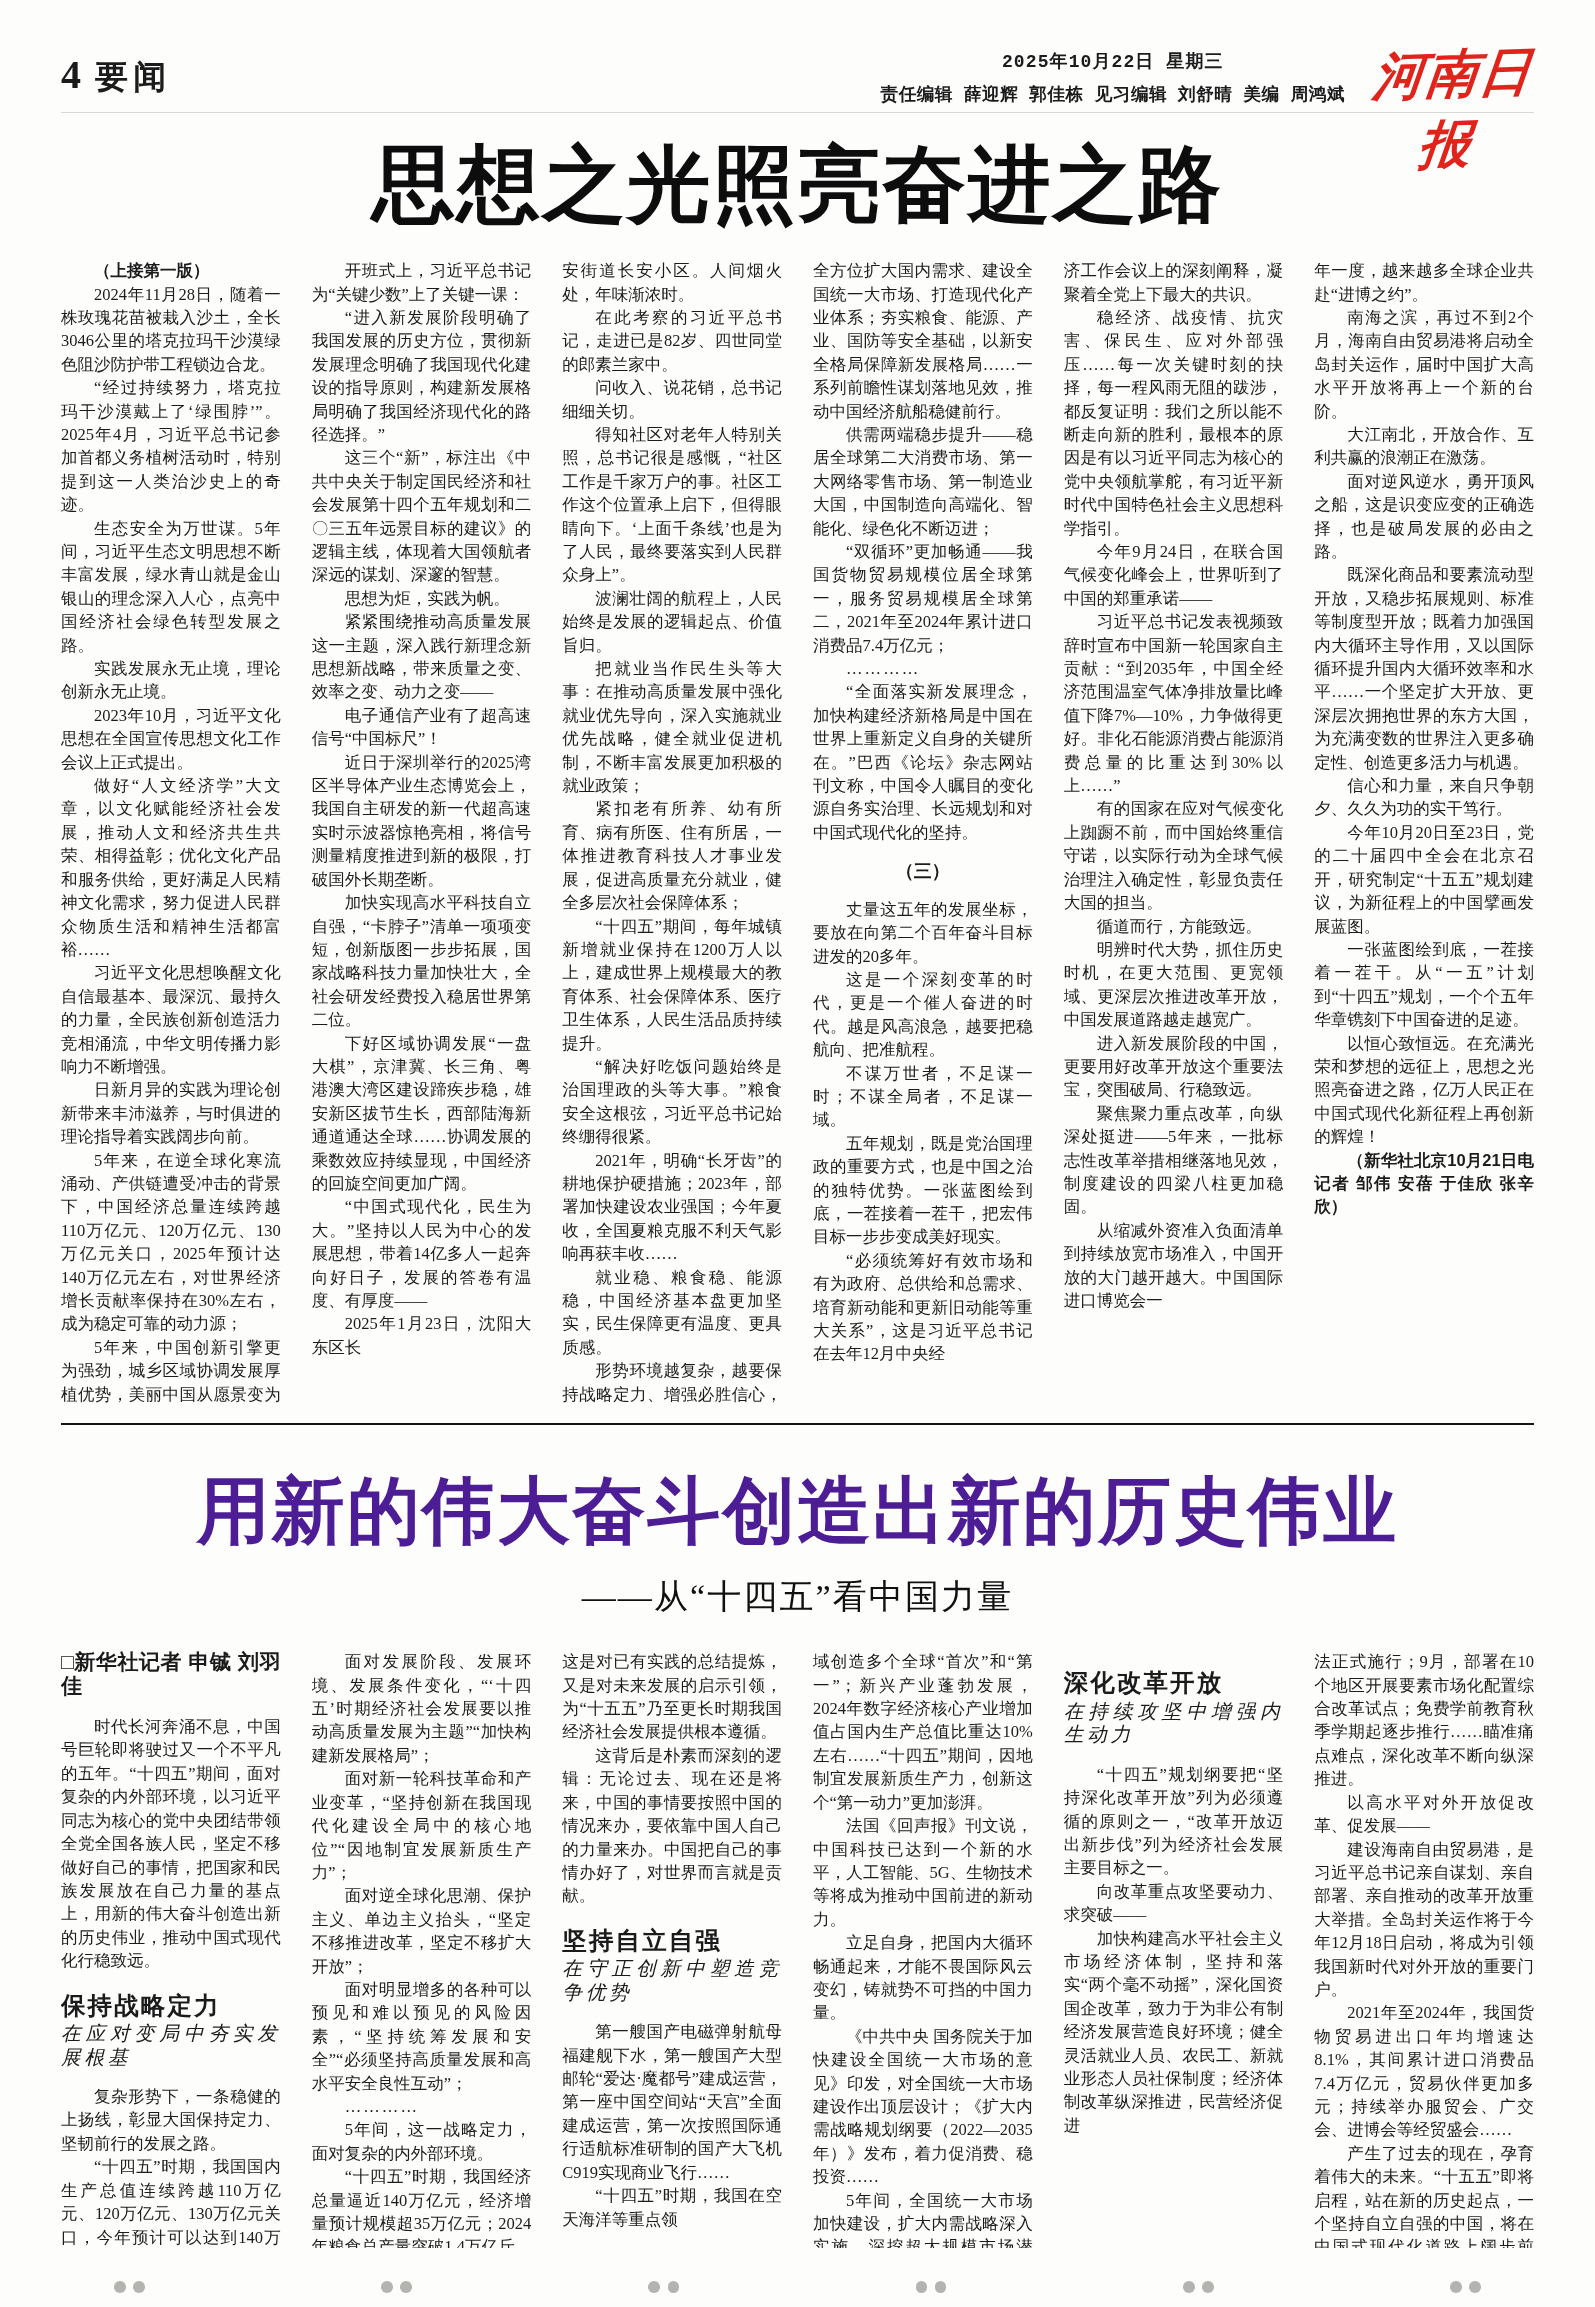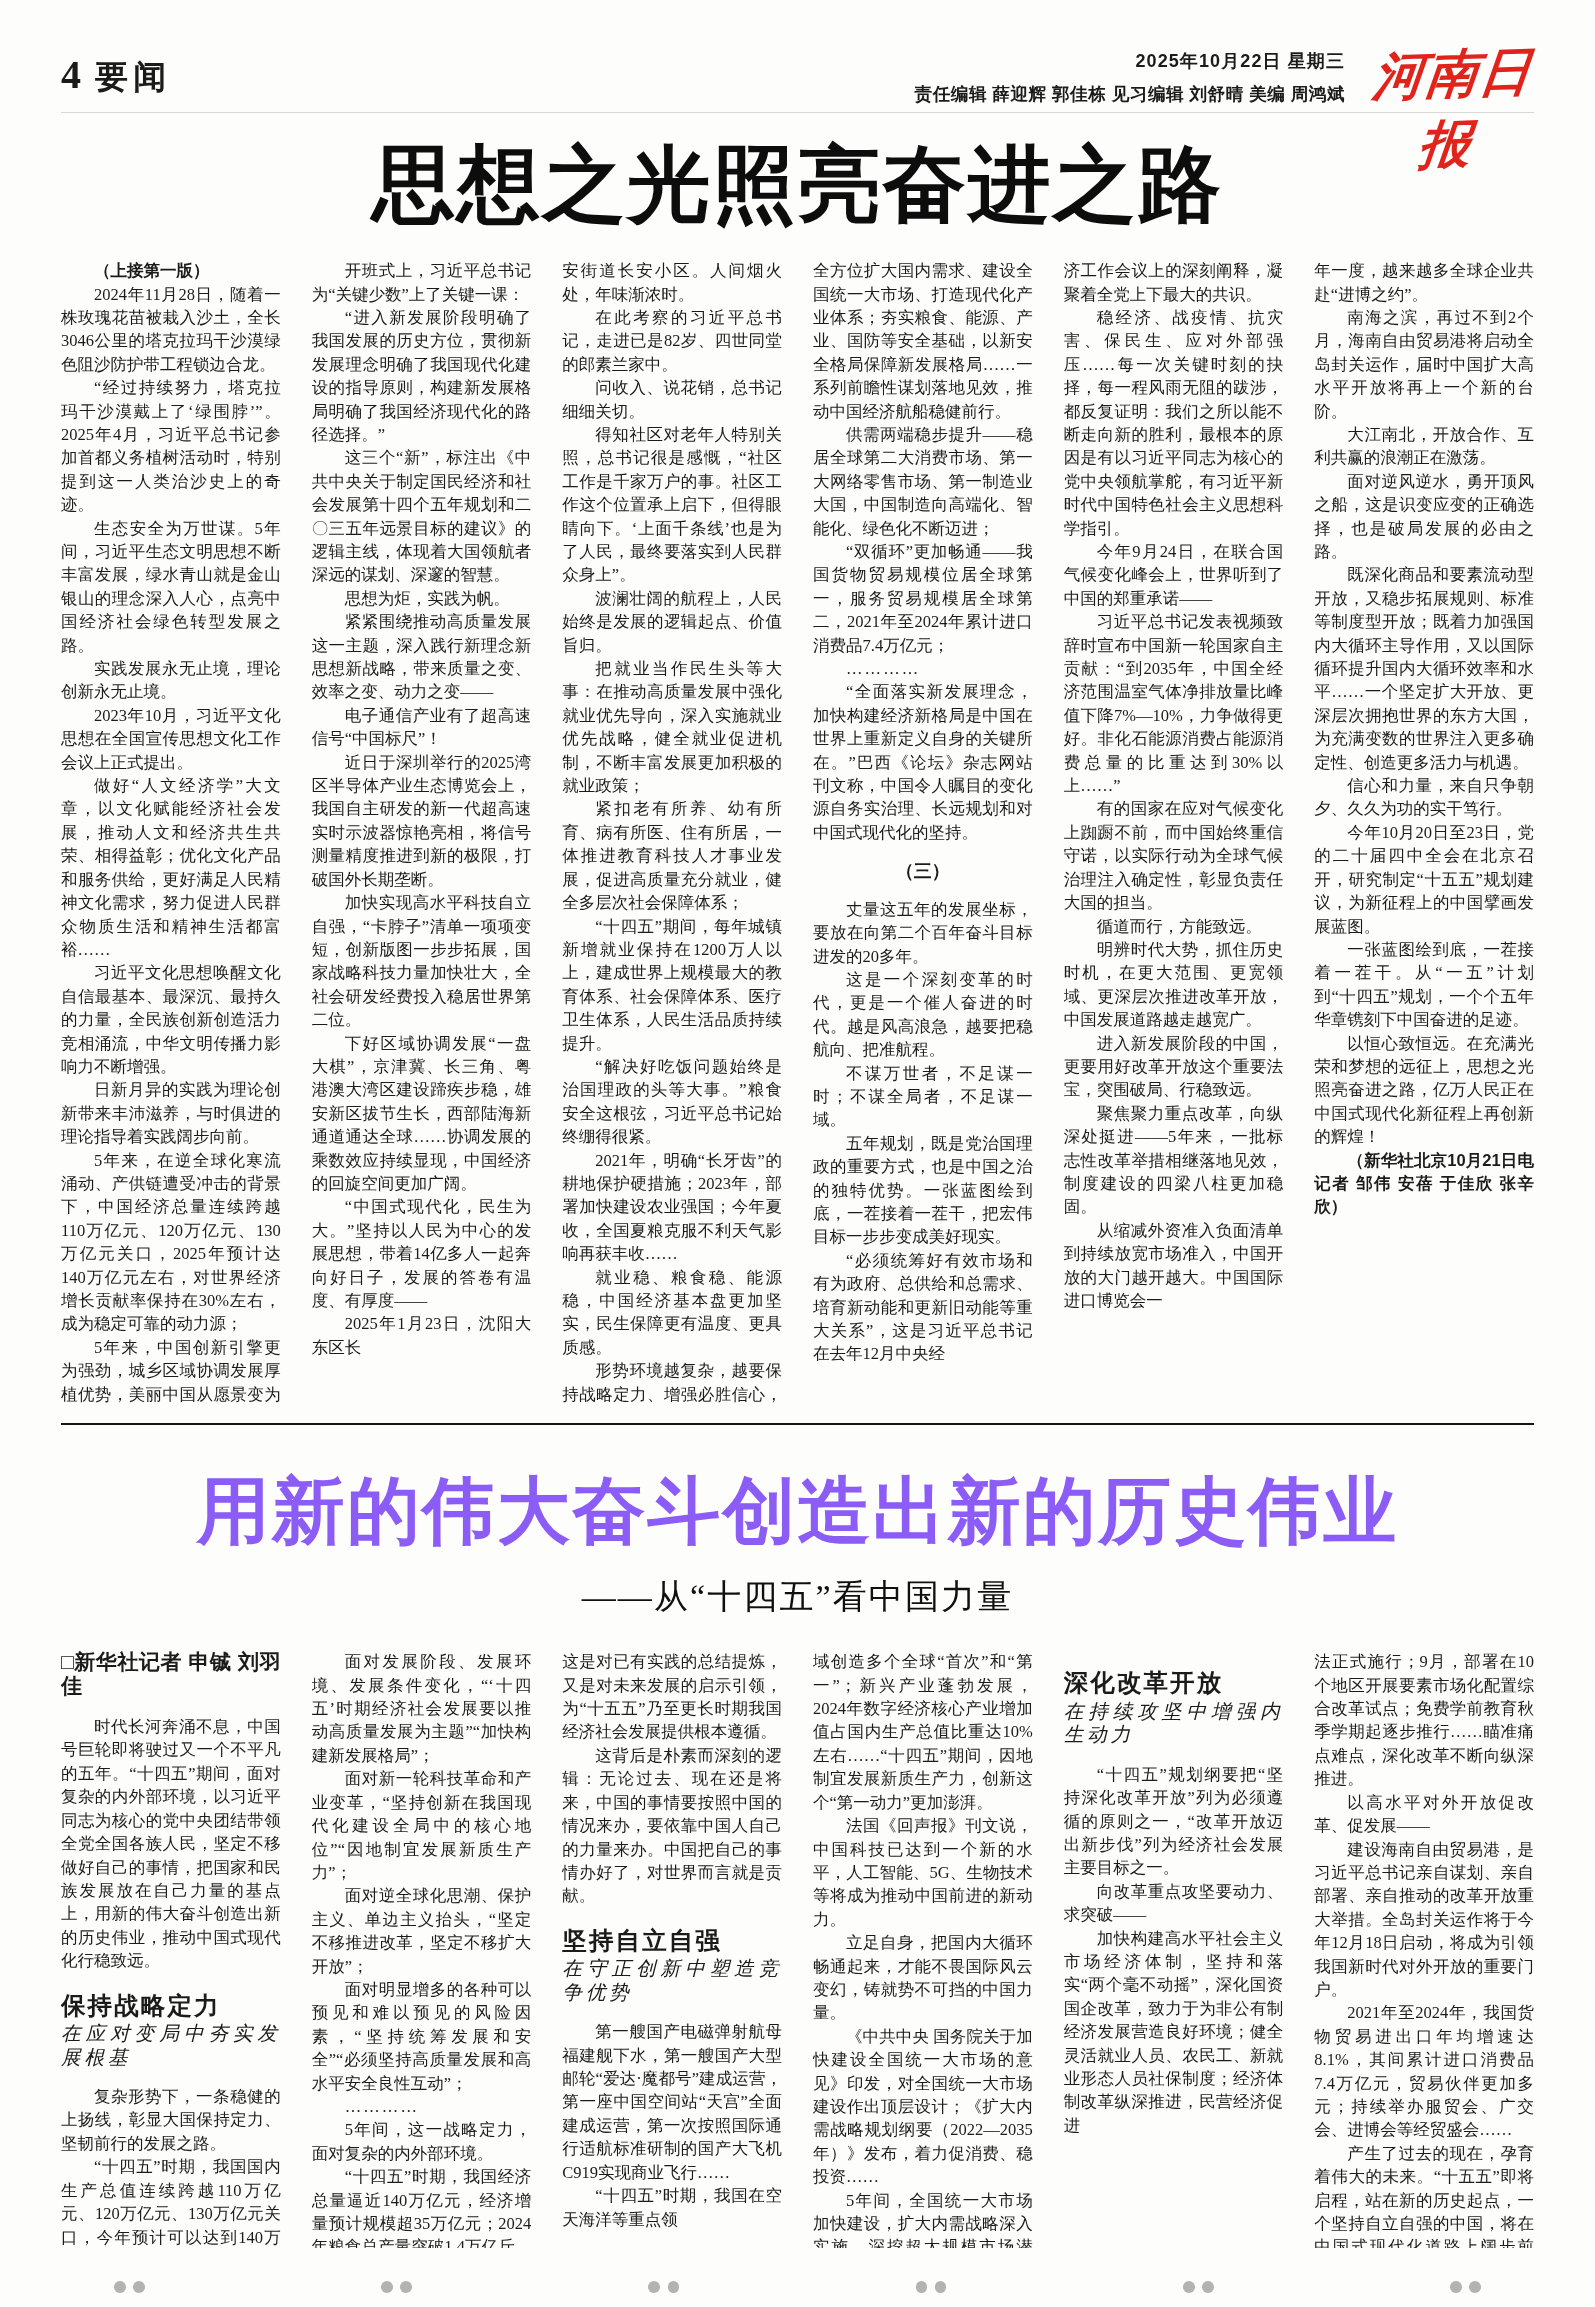--- a/index.html
+++ b/index.html
@@ -7,22 +7,22 @@
   #page {
     position:relative; width:1595px; height:2307px; margin:0 auto;
     background:#fdfdfc; color:#1b1b1b; overflow:hidden;
     font-family:"Liberation Serif","DejaVu Serif",serif;
   }
   
   #hdr { position:relative; height:112px; padding:45px 61px 0 61px; }
   #hdr-left { position:absolute; left:61px; top:51px; display:flex; align-items:baseline; gap:14px; }
   #page-num { font-size:40px; font-weight:700; font-family:"Liberation Serif",serif; }
   #section-name { font-size:33px; font-weight:900; font-family:"Liberation Sans","DejaVu Sans",sans-serif; letter-spacing:5.3px; }
-  #hdr-right { position:absolute; right:250px; top:49px; text-align:right;
-    font-family:Liberation Sans, sans-serif; }
+  #hdr-right { position:absolute; right:250px; top:49px; text-align:center;
+    font-family:Liberation Mono, monospace; }
   #hdr-date { font-size:18px; font-weight:600; letter-spacing:1.1px; }
   #hdr-editors { font-size:17.6px; font-weight:700; margin-top:8.5px; letter-spacing:0.5px; }
   #masthead { position:absolute; right:53px; top:40px; width:186px; text-align:center;
     font-size:52px; font-weight:900; font-style:italic; letter-spacing:1.1px;
     font-family:"Liberation Serif","DejaVu Serif",serif;
     transform:rotate(-2deg) skewX(-8deg); }
   #hdr-rule { position:absolute; left:61px; right:61px; bottom:0; height:0.5px; background:#d8d8d4; }
 
   
   #a1-headline { margin-top:29px; text-align:center; font-size:83px; line-height:1.05;
@@ -150,21 +150,21 @@
         <p class="ind">信心和力量，来自只争朝夕、久久为功的实干笃行。</p>
         <p class="ind">今年10月20日至23日，党的二十届四中全会在北京召开，研究制定“十五五”规划建议，为新征程上的中国擘画发展蓝图。</p>
         <p class="ind">一张蓝图绘到底，一茬接着一茬干。从“一五”计划到“十四五”规划，一个个五年华章镌刻下中国奋进的足迹。</p>
         <p class="ind">以恒心致恒远。在充满光荣和梦想的远征上，思想之光照亮奋进之路，亿万人民正在中国式现代化新征程上再创新的辉煌！</p>
         <p class="sig">（新华社北京10月21日电　记者 邹伟 安蓓 于佳欣 张辛欣）</p>
       </div>
     </div>
 
   <div id="divider"></div>
 
-  <h1 id="a2-headline" style="color: #8b5cf6;">用新的伟大奋斗创造出新的历史伟业</h1>
+  <h1 id="a2-headline" style="color: #4c1d95;">用新的伟大奋斗创造出新的历史伟业</h1>
   <div id="a2-subtitle">——从“十四五”看中国力量</div>
 
   <div id="a2-cols" class="cols">
       <div class="col">
         <p class="byline">□新华社记者 申铖 刘羽佳</p>
         <p class="ind">时代长河奔涌不息，中国号巨轮即将驶过又一个不平凡的五年。“十四五”期间，面对复杂的内外部环境，以习近平同志为核心的党中央团结带领全党全国各族人民，坚定不移做好自己的事情，把国家和民族发展放在自己力量的基点上，用新的伟大奋斗创造出新的历史伟业，推动中国式现代化行稳致远。</p>
         <p class="sh-t">保持战略定力</p>
         <p class="sh-s">在应对变局中夯实发展根基</p>
         <p class="ind">复杂形势下，一条稳健的上扬线，彰显大国保持定力、坚韧前行的发展之路。</p>
         <p class="ind">“十四五”时期，我国国内生产总值连续跨越110万亿元、120万亿元、130万亿元关口，今年预计可以达到140万亿元左右，持续成为世界经济增长的重要动力源。</p>

